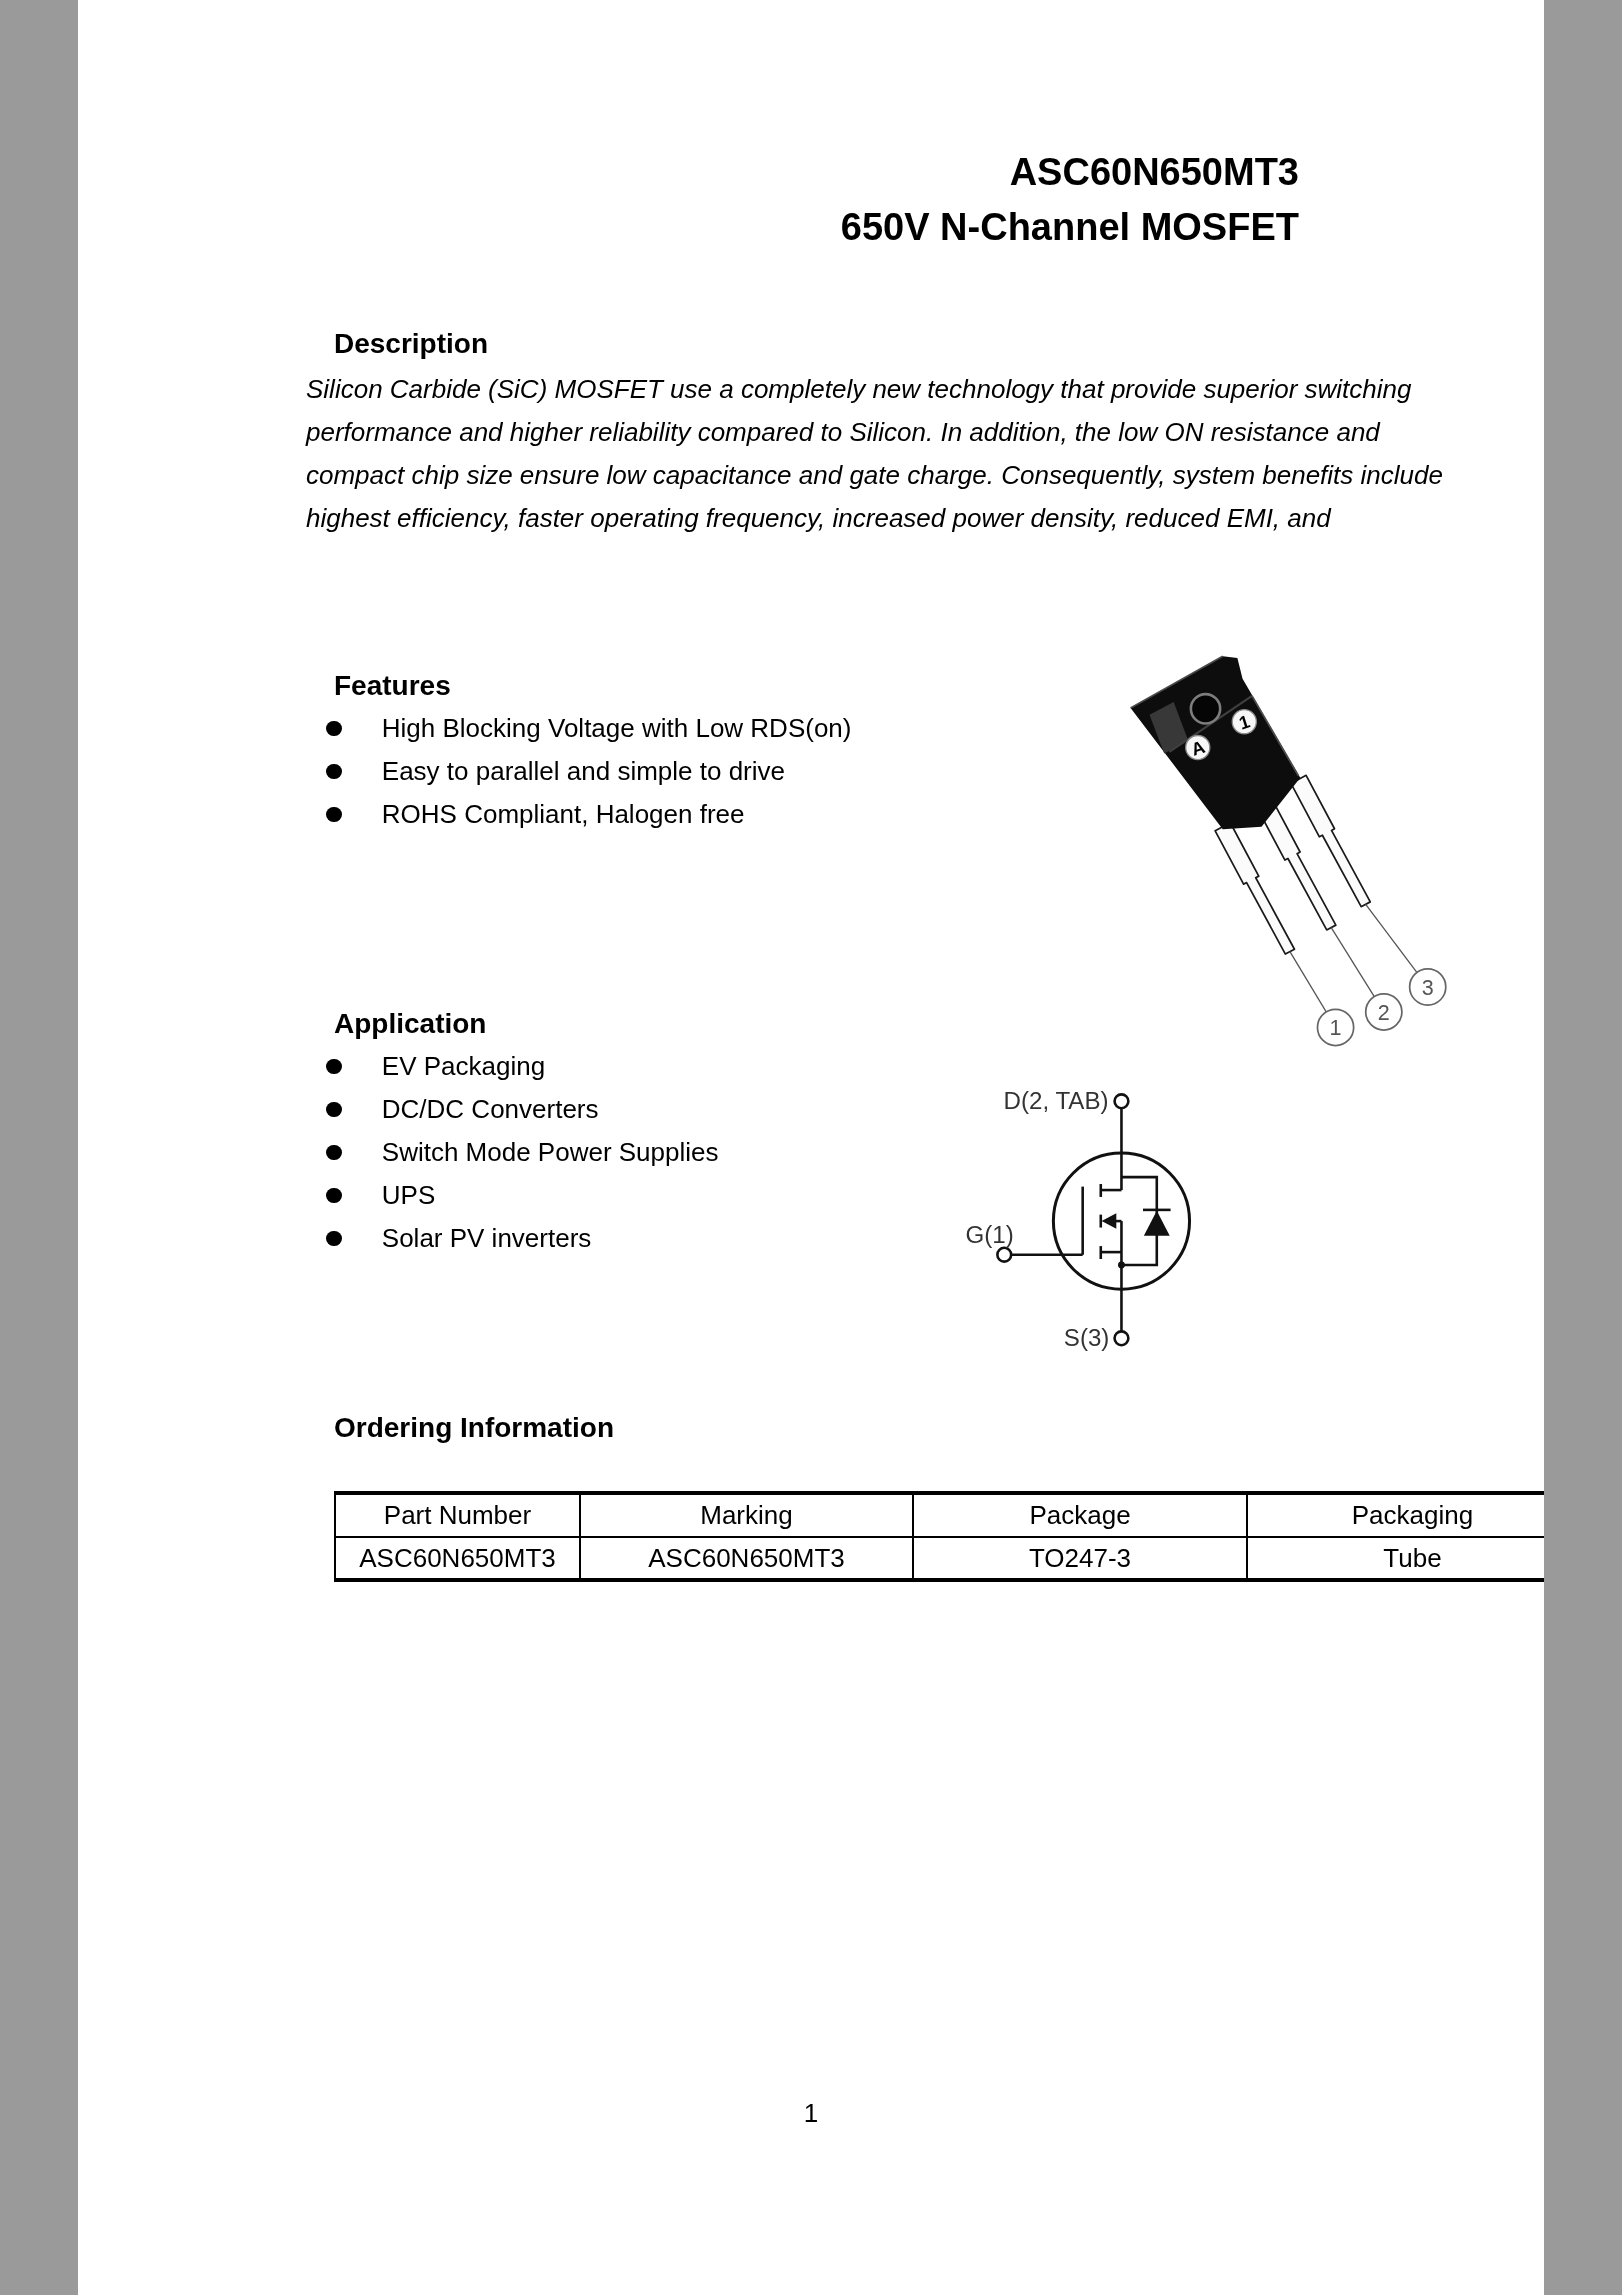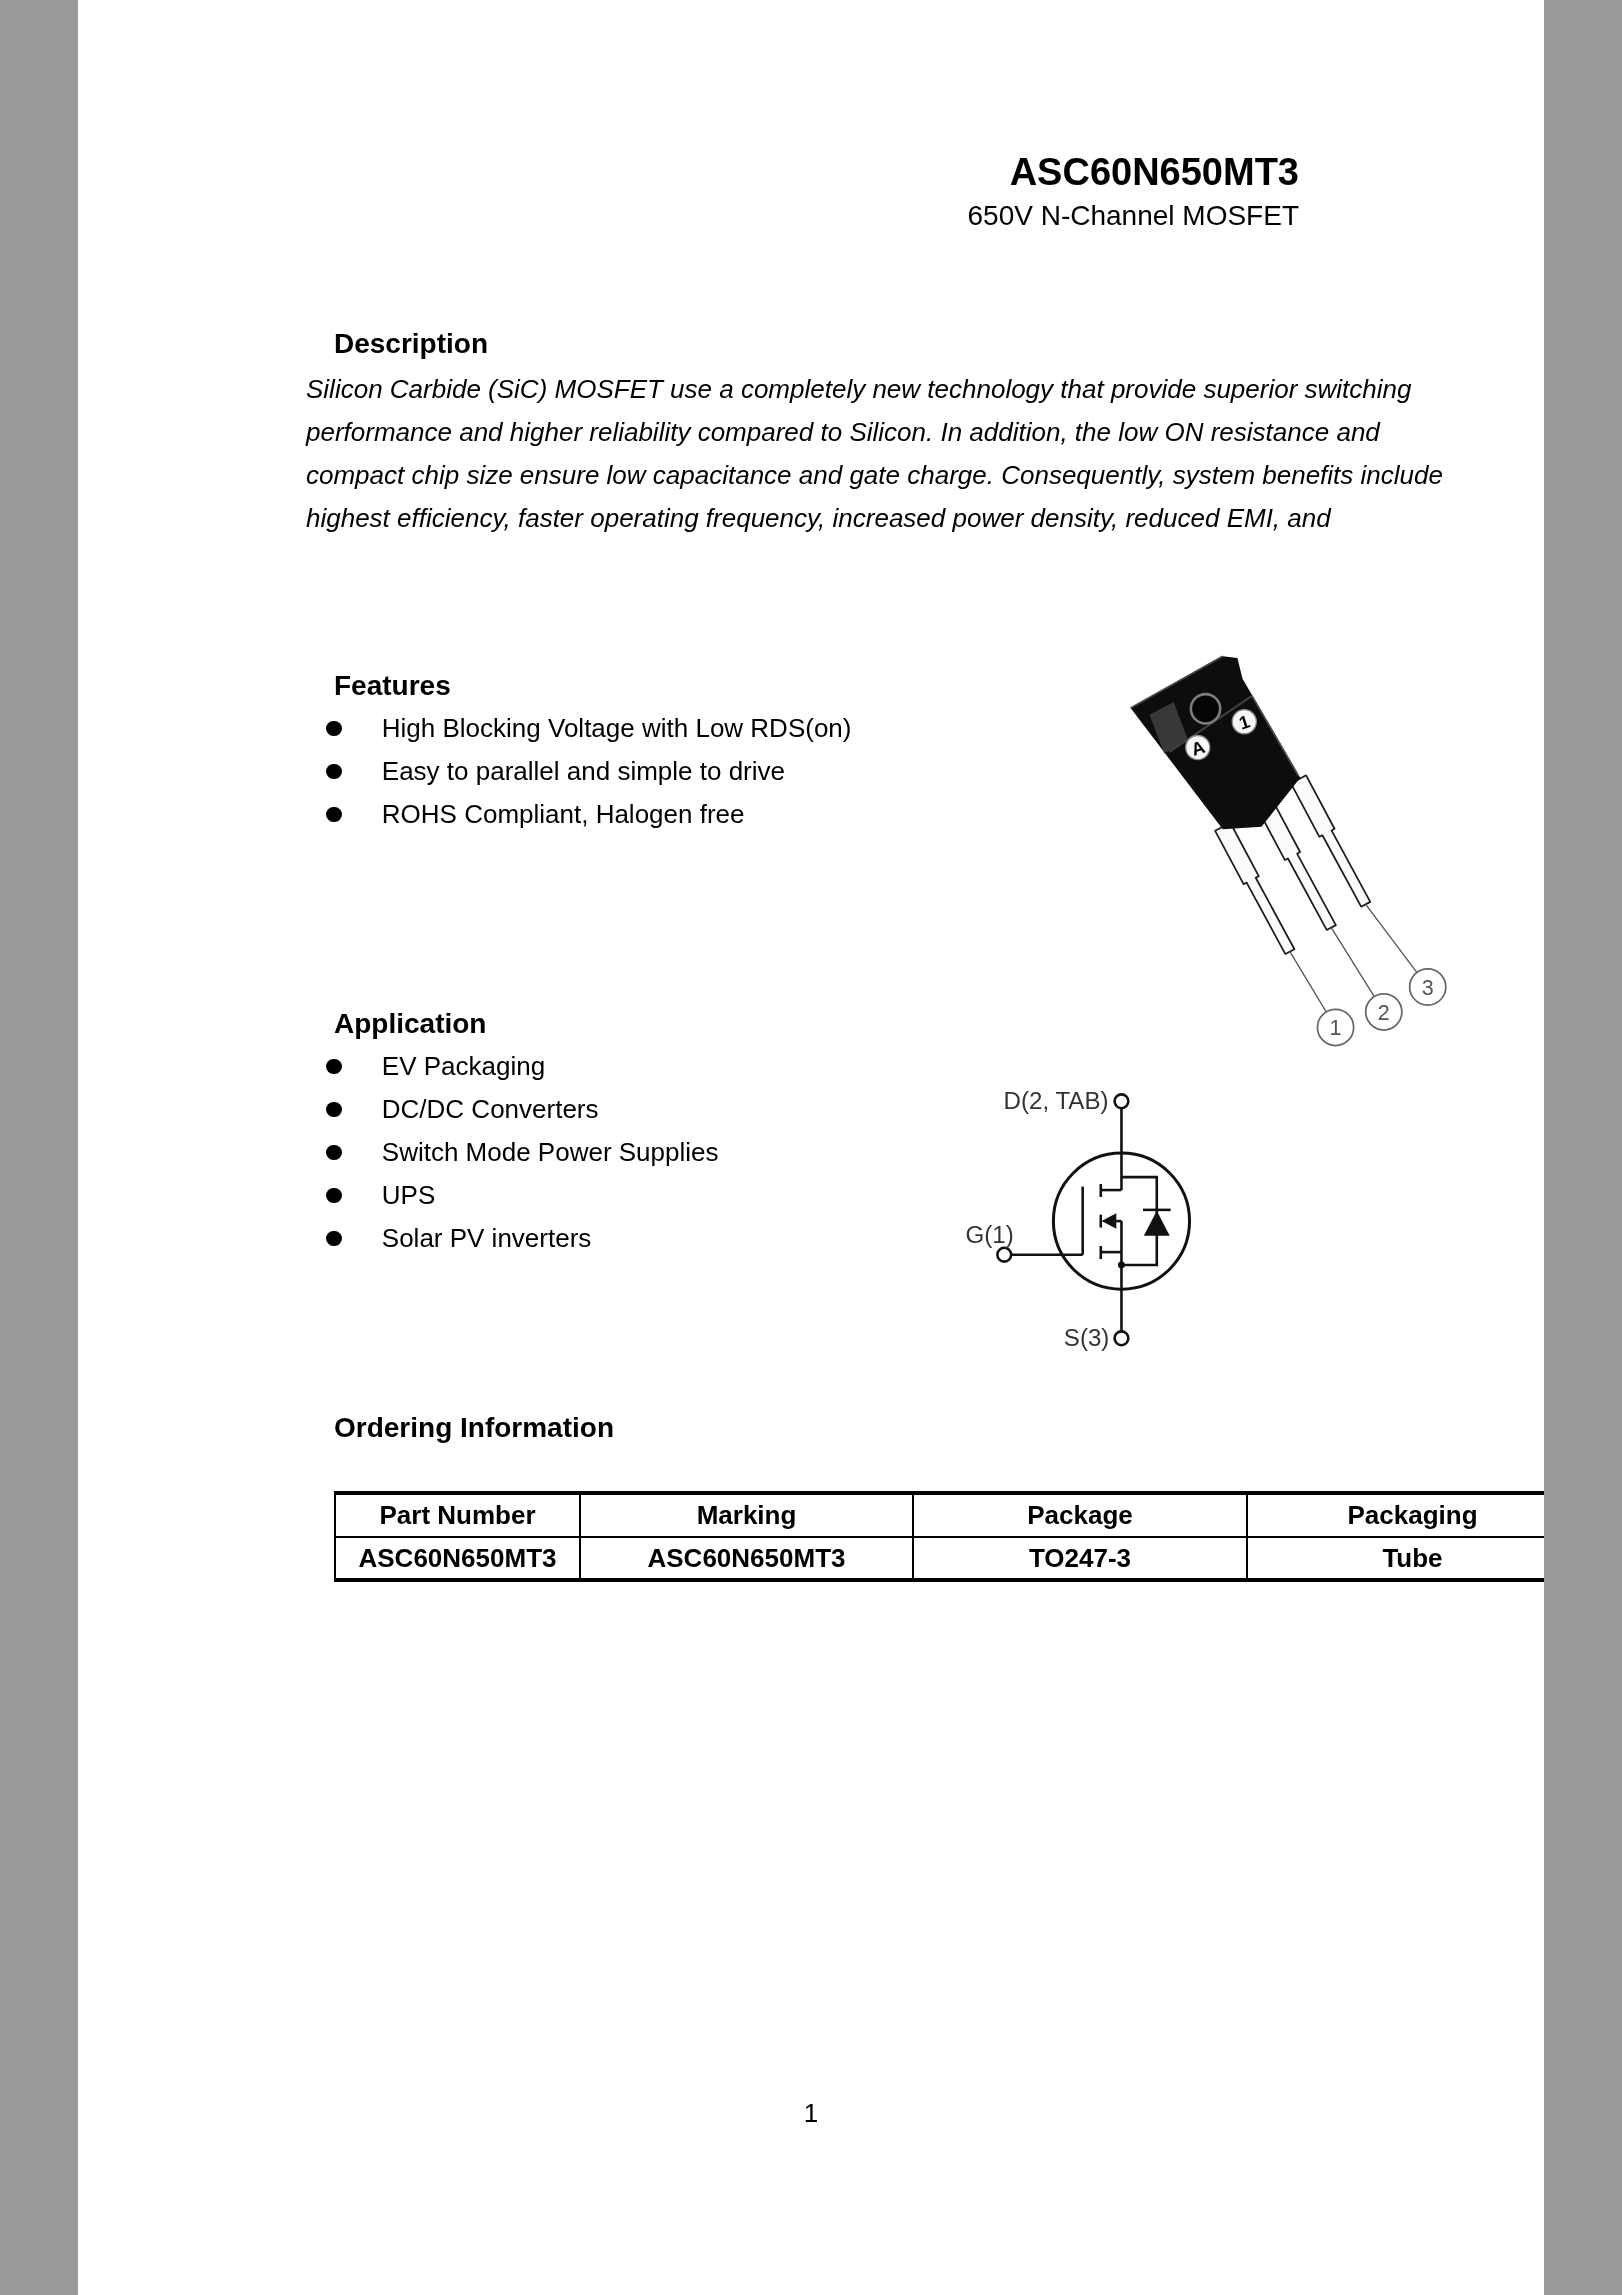--- a/index.html
+++ b/index.html
@@ -3,21 +3,21 @@
 <meta charset="utf-8">
 <style>
   html,body { margin:0; padding:0; background:#9a9a9a; }
   .page {
     position:relative; width:1466px; height:2295px; background:#ffffff;
     font-family:"Liberation Sans", sans-serif; color:#000; overflow:hidden;
     margin:0 auto;
   }
   .titleblock { position:absolute; top:153px; right:245px; text-align:right; }
   .part-number { font-size:38px; font-weight:bold; line-height:1.05; white-space:nowrap; }
-  .subtitle    { font-size:28px; font-weight:normal; line-height:1.05; margin-top:8px; white-space:nowrap; }
+  .subtitle    { font-size:38px; font-weight:bold; line-height:1.05; margin-top:15px; white-space:nowrap; }
 
   .section-heading {
     position:absolute; left:244px; margin:12px; font-size:28px; font-weight:bold; line-height:1.1;
     white-space:nowrap;
   }
   #heading-description { top:317px; }
   #heading-features    { top:659px; }
   #heading-application { top:997px; }
   #heading-ordering    { top:1401px; }
 
@@ -37,21 +37,21 @@
 
   table.ordering-table {
     position:absolute; left:256px; top:1491px; width:1244px;
     border-collapse:collapse; table-layout:fixed;
     font-size:26px; text-align:center;
   }
   table.ordering-table { border-top:4.3px solid #000; border-bottom:4.3px solid #000;
                          border-left:2.6px solid #000; border-right:2.6px solid #000; }
   table.ordering-table th, table.ordering-table td {
     border-left:2.6px solid #000; border-right:2.6px solid #000;
-    font-weight:bold; padding:0; vertical-align:middle; white-space:nowrap;
+    font-weight:normal; padding:0; vertical-align:middle; white-space:nowrap;
   }
   table.ordering-table th { height:41px; border-bottom:2.6px solid #000; }
   table.ordering-table td { height:40px; }
 
   .page-footer { position:absolute; left:0; top:2098px; width:100%; text-align:center;
                  font-size:26px; }
 </style>
 </head>
 <body>
 

